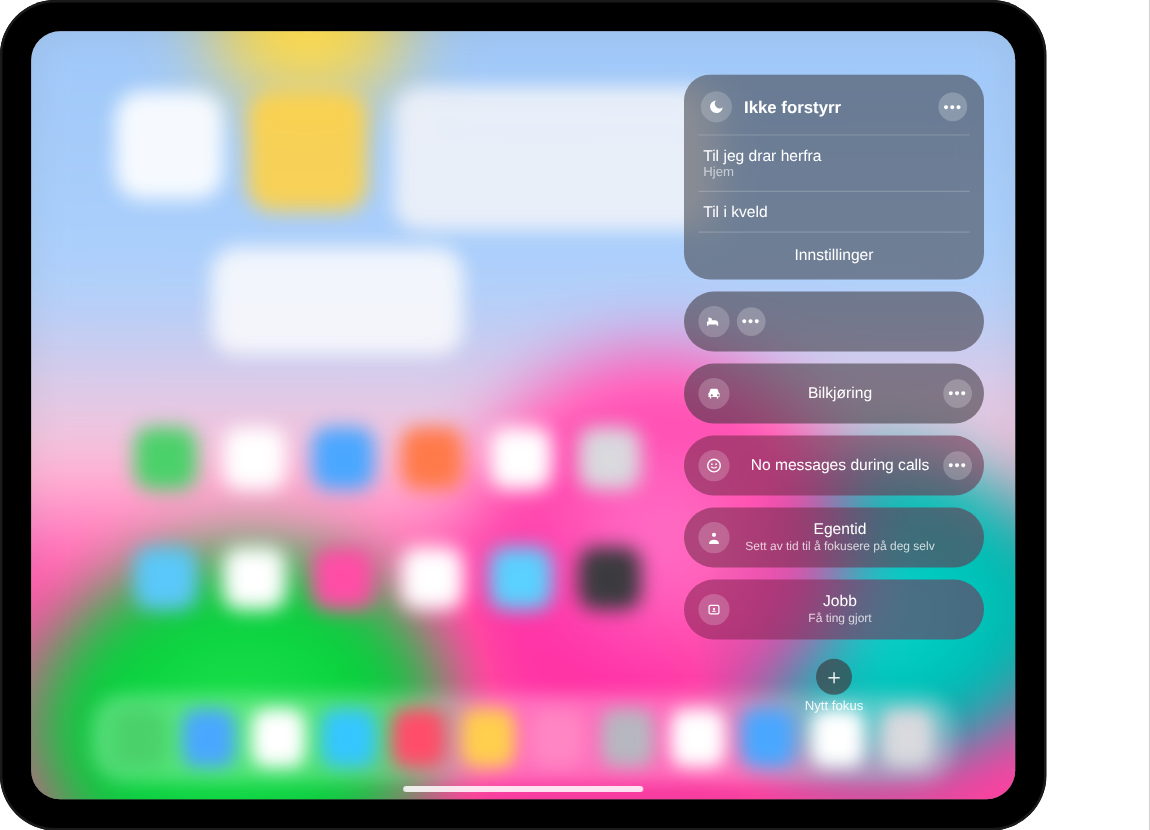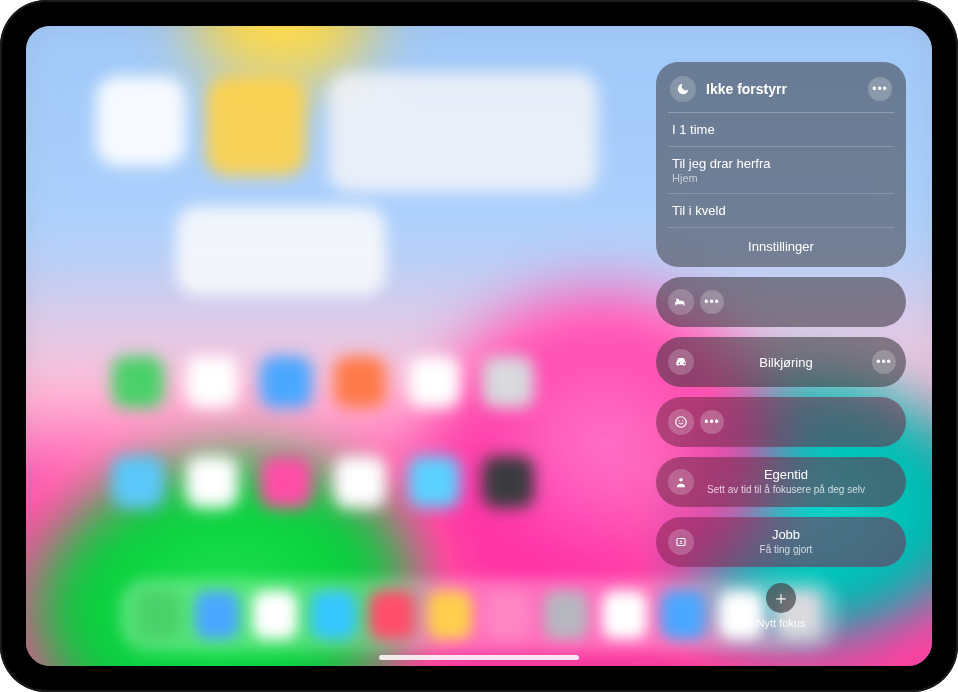--- a/index.html
+++ b/index.html
@@ -1,21 +1,21 @@
 <!DOCTYPE html>
 <html><head>
 <meta charset="utf-8">
 <style>
   * { box-sizing: border-box; margin: 0; padding: 0; }
   html, body { width: 958px; height: 692px; overflow: hidden; font-family: -apple-system, "Helvetica Neue", Arial, sans-serif; }
 
   
   .device {
     position: relative;
-    width: 958px; height: 692px;
+    width: 872px; height: 692px;
     background: #000;
     border-radius: 46px;
     padding: 26px;
     box-shadow: inset 0 0 0 2px #1a1a1a;
   }
   .screen {
     position: relative;
     width: 100%; height: 100%;
     border-radius: 24px;
     overflow: hidden;
@@ -207,23 +207,20 @@
           <span class="circle-icon">
             <svg width="14" height="14" viewBox="0 0 24 24" fill="currentColor">
                 <path d="M21 12.8A9 9 0 1111.2 3a7 7 0 009.8 9.8z"></path>
               </svg>
           </span>
           <span class="title">Ikke forstyrr</span>
           <span class="more-dots">•••</span>
         </div>
 
         <div class="opt-list">
-          <div class="opt first">
-            <span>I 1 time</span>
-          </div>
           <div class="opt">
             <span>Til jeg drar herfra</span>
             <span class="sub">Hjem</span>
           </div>
           <div class="opt">
             <span>Til i kveld</span>
           </div>
           <div class="settings-row">
             <span>Innstillinger</span>
           </div>
@@ -251,20 +248,21 @@
 
       <div class="pill pinkish">
         <span class="lead">
           <svg width="14" height="14" viewBox="0 0 24 24" fill="#fff">
               <circle cx="12" cy="12" r="9" fill="none" stroke="#fff" stroke-width="2"></circle>
               <circle cx="9" cy="10" r="1.2"></circle>
               <circle cx="15" cy="10" r="1.2"></circle>
               <path d="M8.5 14c1 .9 2.2 1.4 3.5 1.4s2.5-.5 3.5-1.4" fill="none" stroke="#fff" stroke-width="1.6" stroke-linecap="round"></path>
             </svg>
         </span>
+        <span class="txt"><span class="t1">No messages during calls</span></span>
         <span class="trail more-dots">•••</span>
       </div>
 
       <div class="pill pinkish">
         <span class="lead">
           <svg width="14" height="14" viewBox="0 0 24 24" fill="#fff">
               <circle cx="12" cy="8" r="3"></circle>
               <path d="M5 20c0-3.3 3.1-5 7-5s7 1.7 7 5v1H5v-1z"></path>
             </svg>
         </span>

